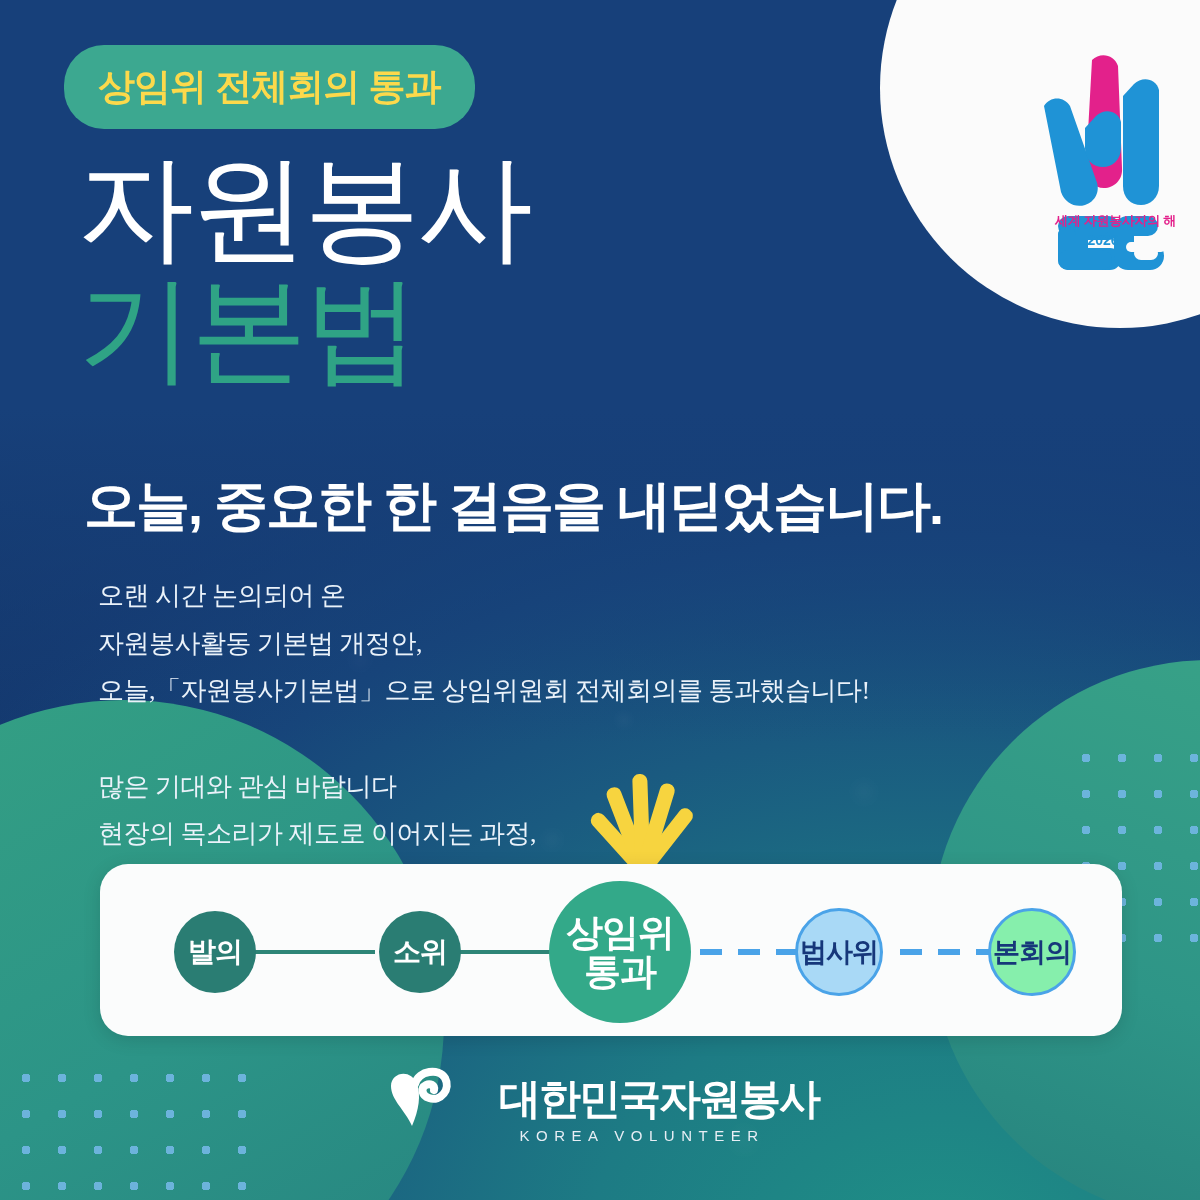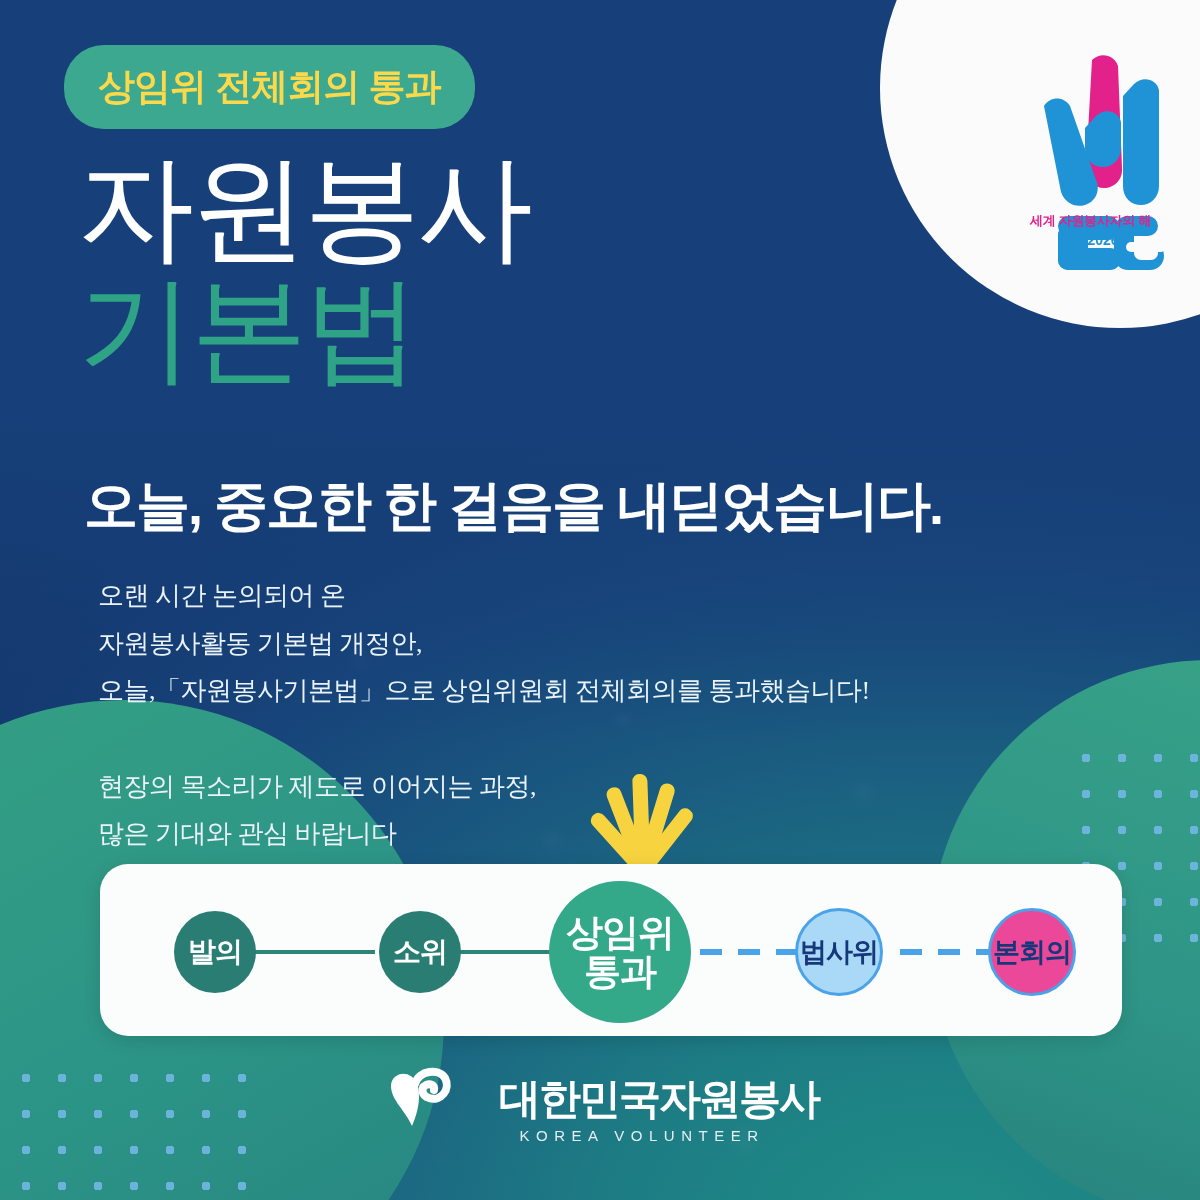--- a/index.html
+++ b/index.html
@@ -188,27 +188,27 @@
     font-size: 37px;
   }
   .step.current span { display: block; }
   .step.future {
     width: 88px; height: 88px;
     color: #16377a;
     font-size: 27px;
     text-align: center;
   }
   .step.future.f1 { background: #a9d9f6; border: 3px solid #4aa3e8; }
-  .step.future.f2 { background: #ec4899; border: 3px solid #4aa3e8; }
+  .step.future.f2 { background: #86efac; border: 3px solid #4aa3e8; }
 
   
   .logo-iy { position: absolute; left: 1030px; top: 40px; width: 146px; height: 230px; }
   .logo-caption-kr {
     position: absolute; left: 1030px; top: 212px; width: 146px;
-    text-align: left; color: #e3218b; font-size: 13px; font-weight: 700;
+    text-align: right; color: #e3218b; font-size: 13px; font-weight: 700;
     letter-spacing: -.3px; white-space: nowrap;
   }
   .logo-caption-yr {
     position: absolute; left: 1030px; top: 232px; width: 146px;
     text-align: center; color: #1f93d6; font-size: 14px; font-weight: 700;
   }
 
   
   .footer-logo {
     position: absolute; left: 0; top: 1078px; width: 1200px;
@@ -247,22 +247,22 @@
     <div class="line l2">기본법</div>
   </div>
 
   <div class="subhead">오늘, 중요한 한 걸음을 내딛었습니다.</div>
 
   <div class="body-copy">
     <p>오랜 시간 논의되어 온</p>
     <p>자원봉사활동 기본법 개정안,</p>
     <p>오늘,「자원봉사기본법」으로 상임위원회 전체회의를 통과했습니다!</p>
     <div class="gap"></div>
+    <p>많은 기대와 관심 바랍니다</p>
     <p>현장의 목소리가 제도로 이어지는 과정,</p>
-    <p>많은 기대와 관심 바랍니다</p>
   </div>
 
   <div class="rays">
     <div class="ray" style="height:74px; transform: translateX(-50%) rotate(-42deg);"></div>
     <div class="ray" style="height:88px; transform: translateX(-50%) rotate(-21deg);"></div>
     <div class="ray" style="height:96px; transform: translateX(-50%) rotate(-2deg);"></div>
     <div class="ray" style="height:90px; transform: translateX(-50%) rotate(17deg);"></div>
     <div class="ray" style="height:76px; transform: translateX(-50%) rotate(38deg);"></div>
   </div>
 

